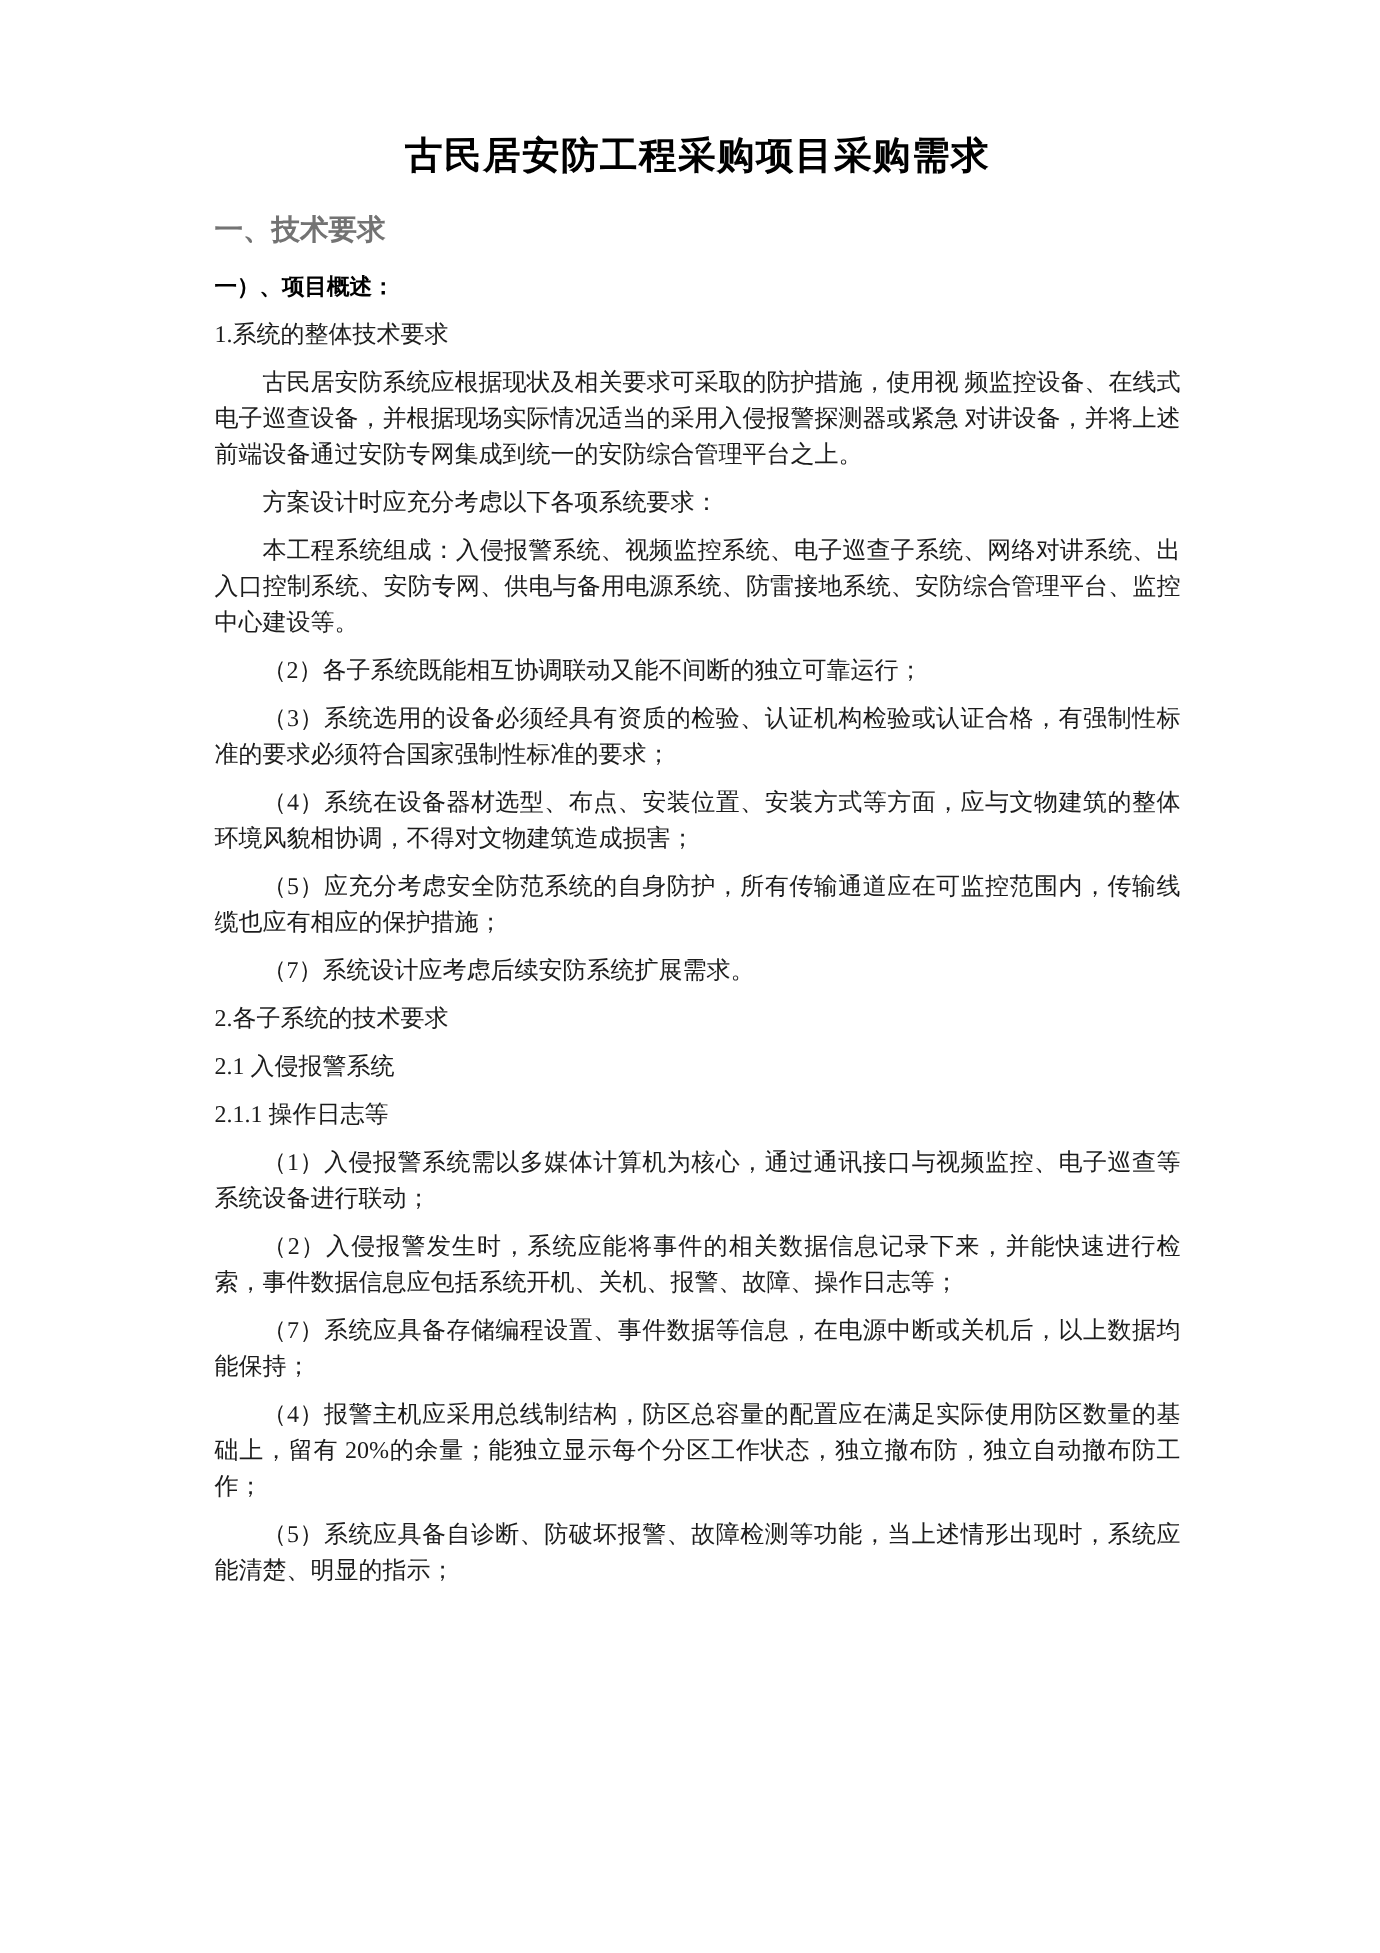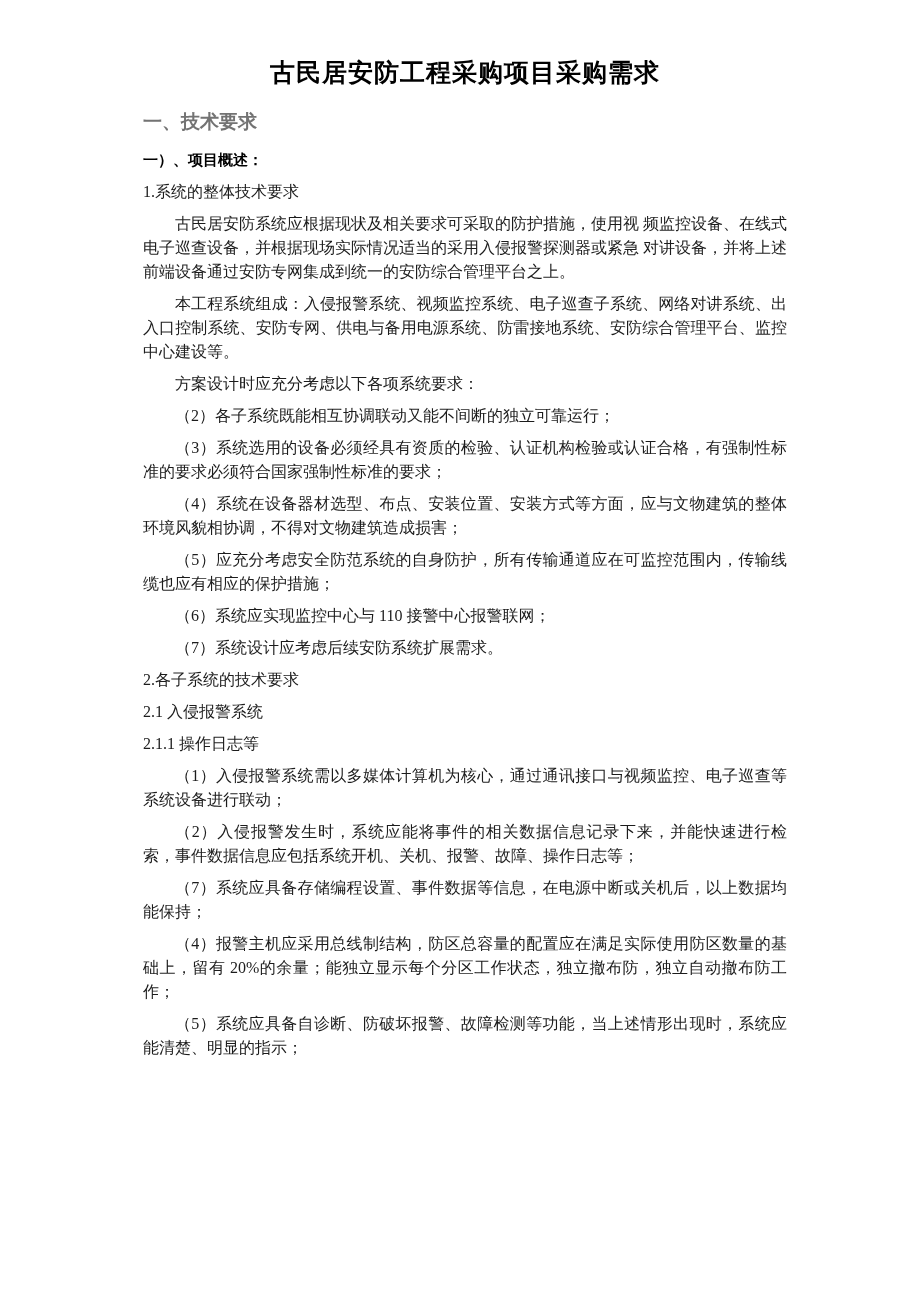--- a/index.html
+++ b/index.html
@@ -15,21 +15,21 @@
     width: 920px;
     height: 1302px;
     background: #ffffff;
   }
   .content {
     width: 644px;
     margin-left: 143px;
   }
   .doc-title {
     margin: 0;
-    padding-top: 56px;
+    padding-top: 88px;
     font-family: "Liberation Sans", "DejaVu Sans", sans-serif;
     font-size: 25px;
     line-height: 32px;
     font-weight: bold;
     text-align: center;
     color: #000000;
     letter-spacing: 1px;
   }
   .h1 {
     margin: 22px 0 0 0;
@@ -65,27 +65,26 @@
 <body>
 
 <div class="page">
   <div class="content">
     <h1 class="doc-title">古民居安防工程采购项目采购需求</h1>
     <div class="h1">一、技术要求</div>
     <div class="h2">一）、项目概述：</div>
     <div class="body-paras">
         <p class="para">1.系统的整体技术要求</p>
         <p class="para indent">古民居安防系统应根据现状及相关要求可采取的防护措施，使用视 频监控设备、在线式电子巡查设备，并根据现场实际情况适当的采用入侵报警探测器或紧急 对讲设备，并将上述前端设备通过安防专网集成到统一的安防综合管理平台之上。</p>
+        <p class="para indent">方案设计时应充分考虑以下各项系统要求：</p>
         <p class="para indent">本工程系统组成：入侵报警系统、视频监控系统、电子巡查子系统、网络对讲系统、出入口控制系统、安防专网、供电与备用电源系统、防雷接地系统、安防综合管理平台、监控中心建设等。</p>
-        <p class="para indent">方案设计时应充分考虑以下各项系统要求：</p>
         <p class="para indent">（2）各子系统既能相互协调联动又能不间断的独立可靠运行；</p>
         <p class="para indent">（3）系统选用的设备必须经具有资质的检验、认证机构检验或认证合格，有强制性标准的要求必须符合国家强制性标准的要求；</p>
         <p class="para indent">（4）系统在设备器材选型、布点、安装位置、安装方式等方面，应与文物建筑的整体环境风貌相协调，不得对文物建筑造成损害；</p>
         <p class="para indent">（5）应充分考虑安全防范系统的自身防护，所有传输通道应在可监控范围内，传输线缆也应有相应的保护措施；</p>
-        <p class="para indent">（6）系统应实现监控中心与 110 接警中心报警联网；</p>
         <p class="para indent">（7）系统设计应考虑后续安防系统扩展需求。</p>
         <p class="para">2.各子系统的技术要求</p>
         <p class="para">2.1 入侵报警系统</p>
         <p class="para">2.1.1 操作日志等</p>
         <p class="para indent">（1）入侵报警系统需以多媒体计算机为核心，通过通讯接口与视频监控、电子巡查等系统设备进行联动；</p>
         <p class="para indent">（2）入侵报警发生时，系统应能将事件的相关数据信息记录下来，并能快速进行检索，事件数据信息应包括系统开机、关机、报警、故障、操作日志等；</p>
         <p class="para indent">（7）系统应具备存储编程设置、事件数据等信息，在电源中断或关机后，以上数据均能保持；</p>
         <p class="para indent">（4）报警主机应采用总线制结构，防区总容量的配置应在满足实际使用防区数量的基础上，留有 20%的余量；能独立显示每个分区工作状态，独立撤布防，独立自动撤布防工作；</p>
         <p class="para indent">（5）系统应具备自诊断、防破坏报警、故障检测等功能，当上述情形出现时，系统应能清楚、明显的指示；</p>
       </div>

